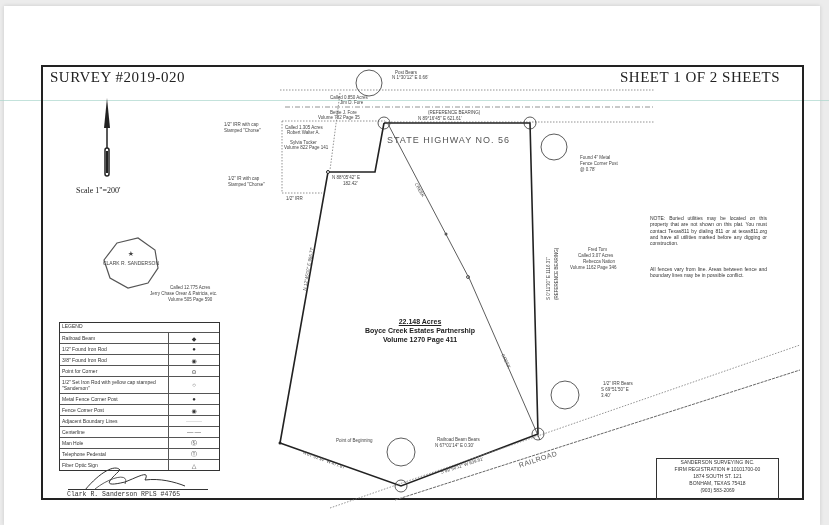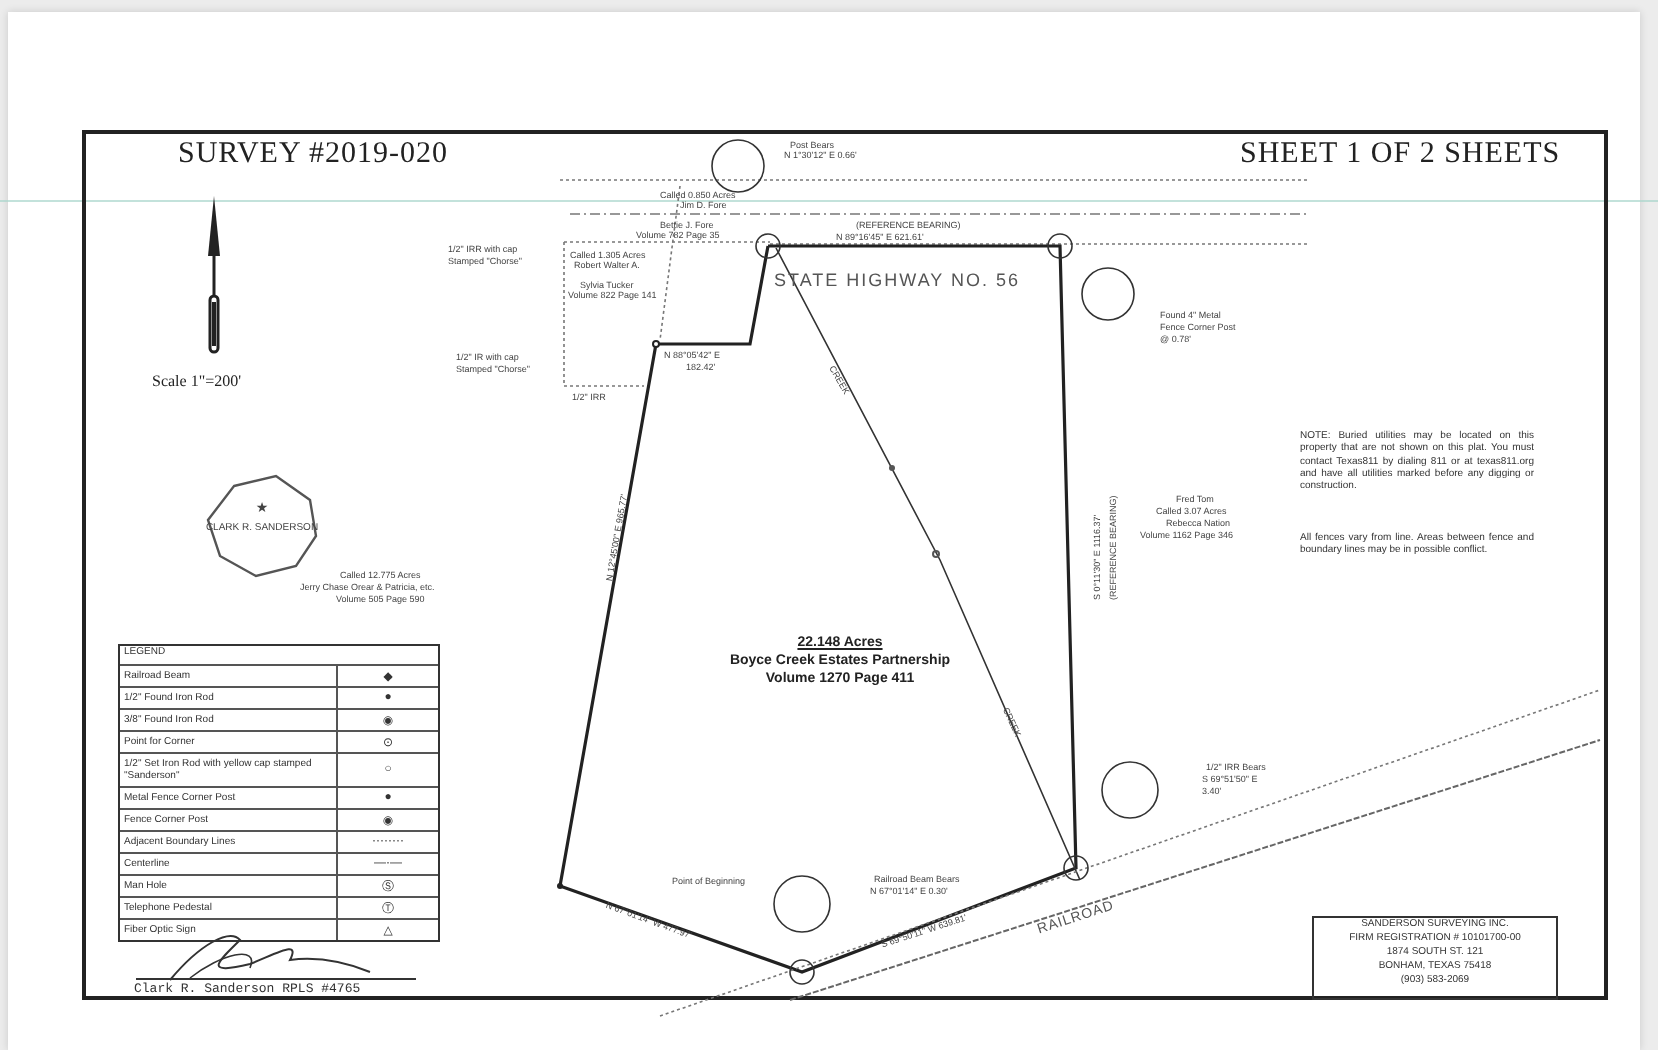--- a/index.html
+++ b/index.html
@@ -22,21 +22,21 @@
   .firm{position:absolute;left:656px;top:458px;width:121px;height:40px;border:1px solid #333;font-size:5px;line-height:7px;text-align:center;color:#333;}
   .teal-line{position:absolute;left:0;top:100px;width:829px;height:1px;background:#a9d6cc;opacity:0.7;}
 </style>
 </head>
 <body>
 
 <div class="page"></div>
 <div class="teal-line"></div>
 <div class="frame"></div>
 
-<div class="abs title" style="left:50px;top:69px;margin-left:39px;">SURVEY #2019-020</div>
+<div class="abs title" style="left:50px;top:69px;">SURVEY #2019-020</div>
 <div class="abs title" style="left:620px;top:69px;">SHEET 1 OF 2 SHEETS</div>
 
 <svg class="abs" style="left:100px;top:98px;" width="14" height="82">
   <polygon points="7,0 4,30 10,30" fill="#222"></polygon>
   <line x1="7" y1="30" x2="7" y2="50" stroke="#222" stroke-width="1.5"></line>
   <rect x="5" y="50" width="4" height="28" rx="2" fill="none" stroke="#222" stroke-width="1.5"></rect>
   <rect x="6" y="53" width="2" height="22" fill="#222"></rect>
 </svg>
 <div class="abs" style="left:76px;top:186px;font-family:'Liberation Serif',serif;font-size:8px;">Scale 1"=200'</div>
 

